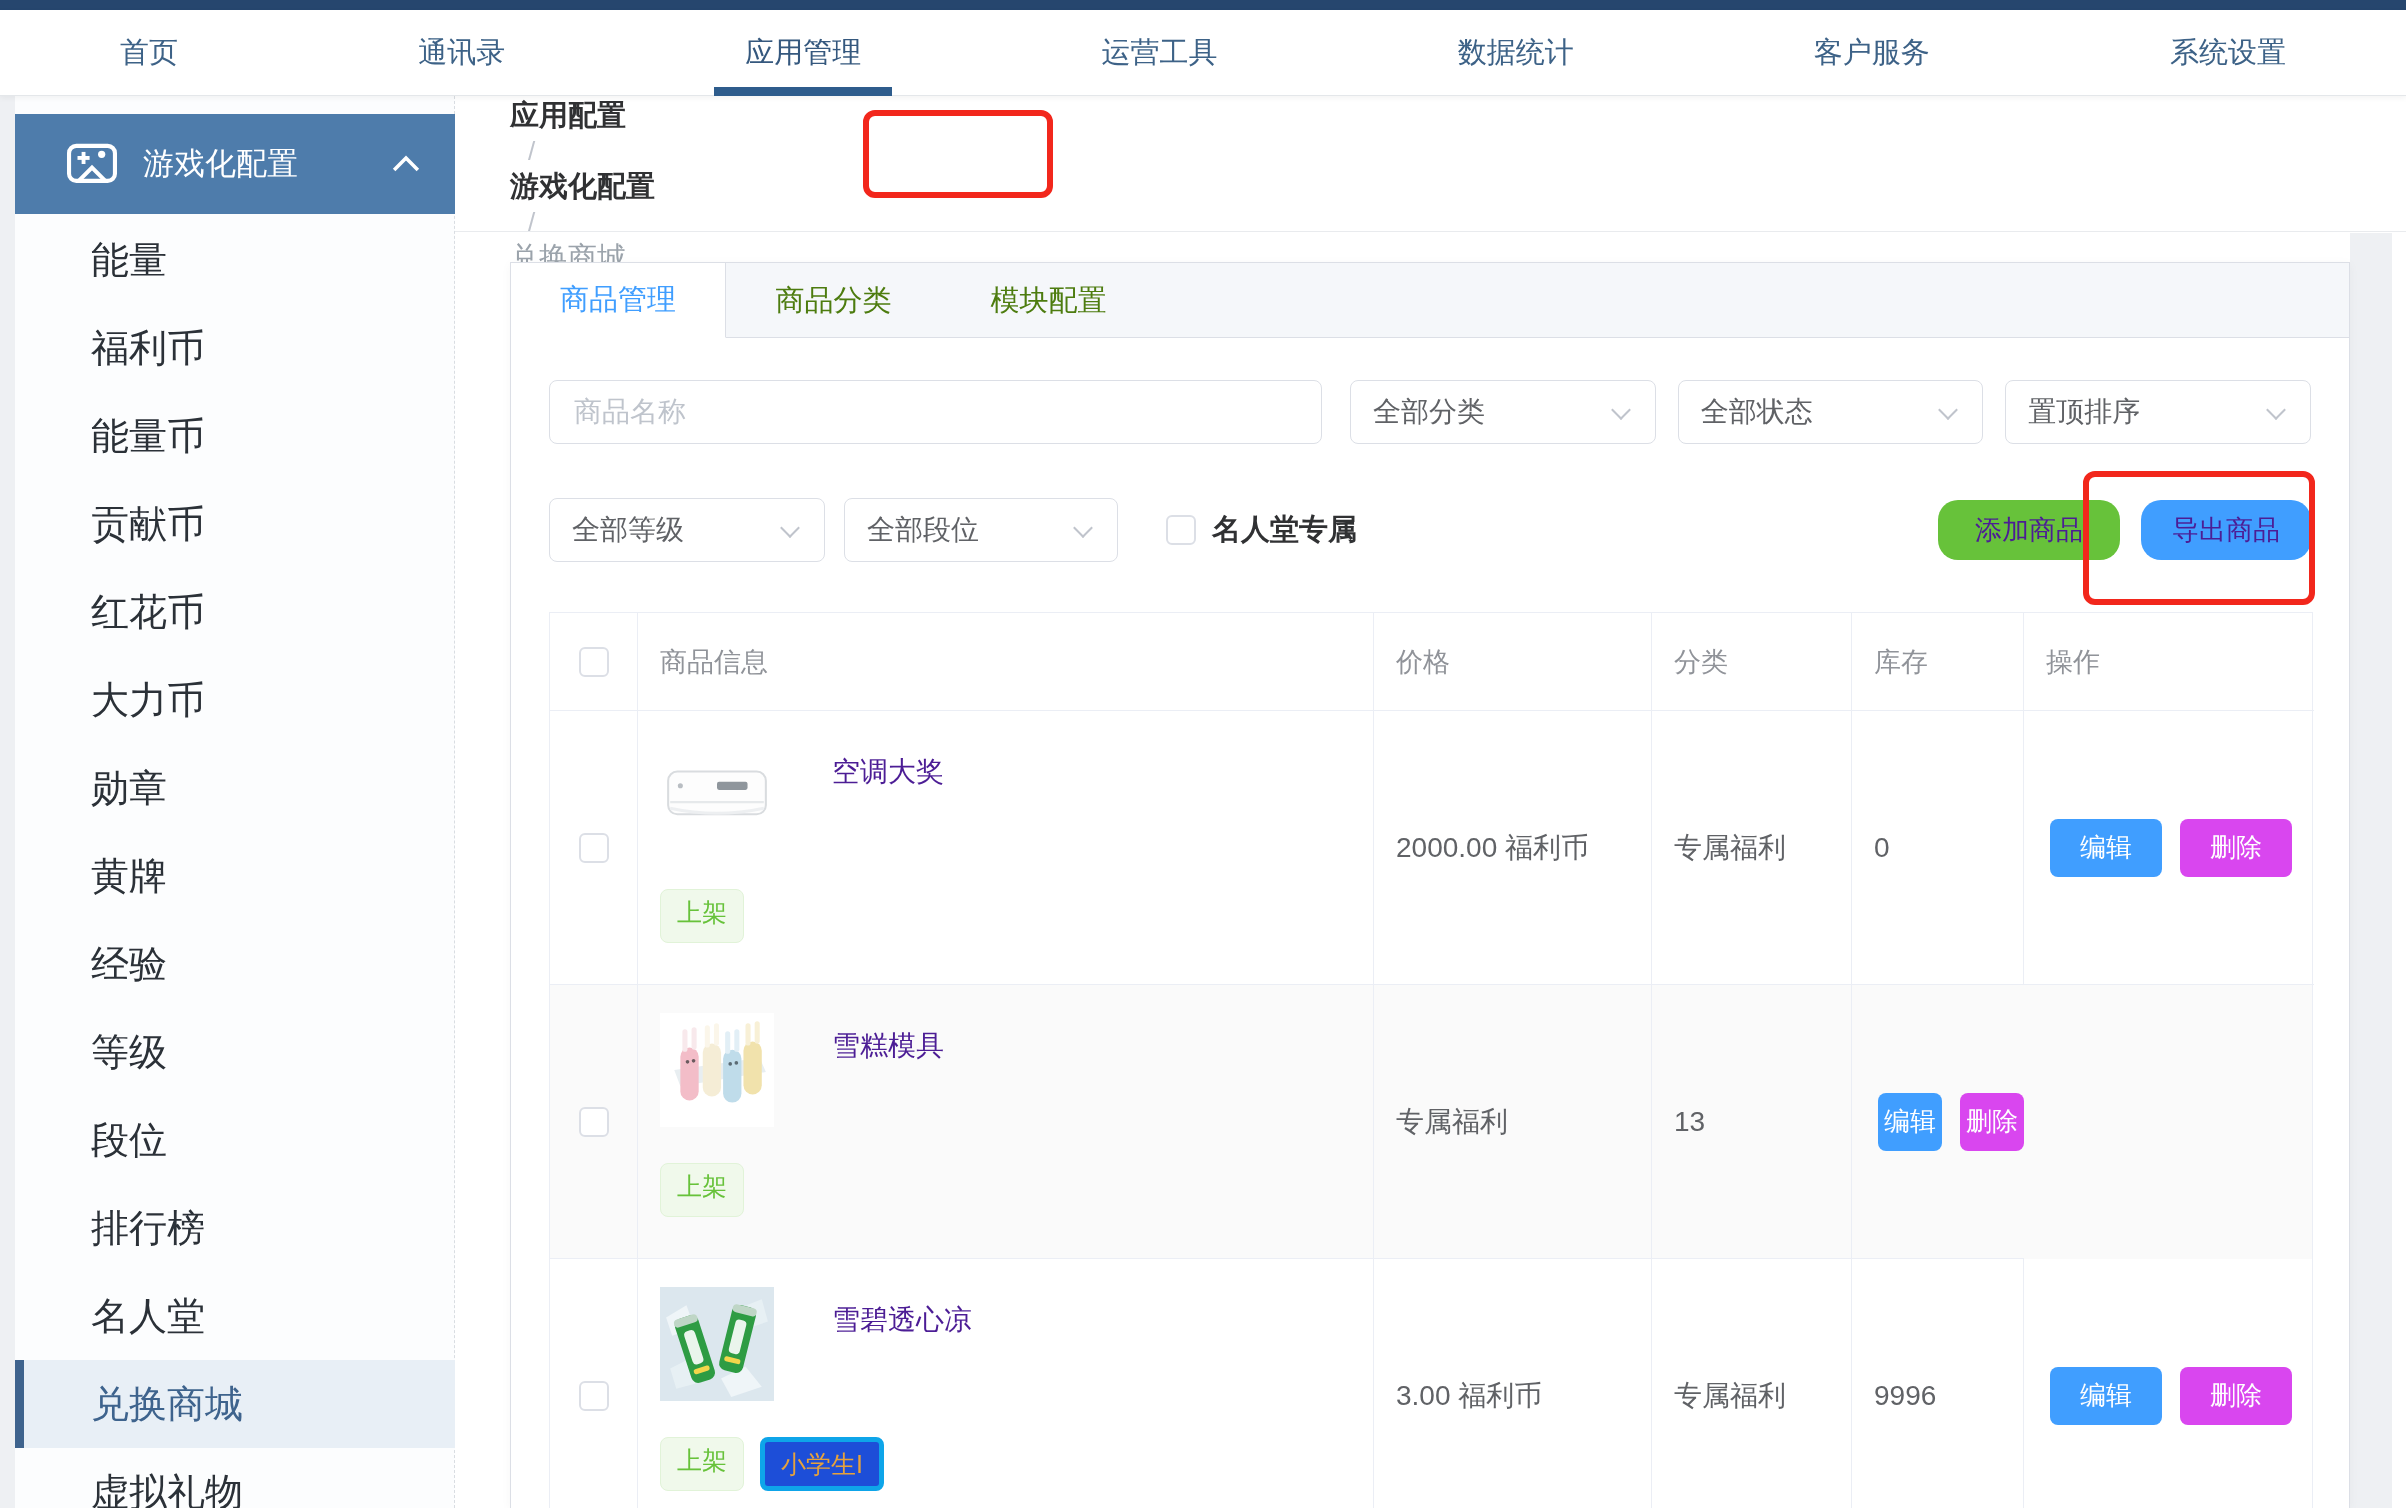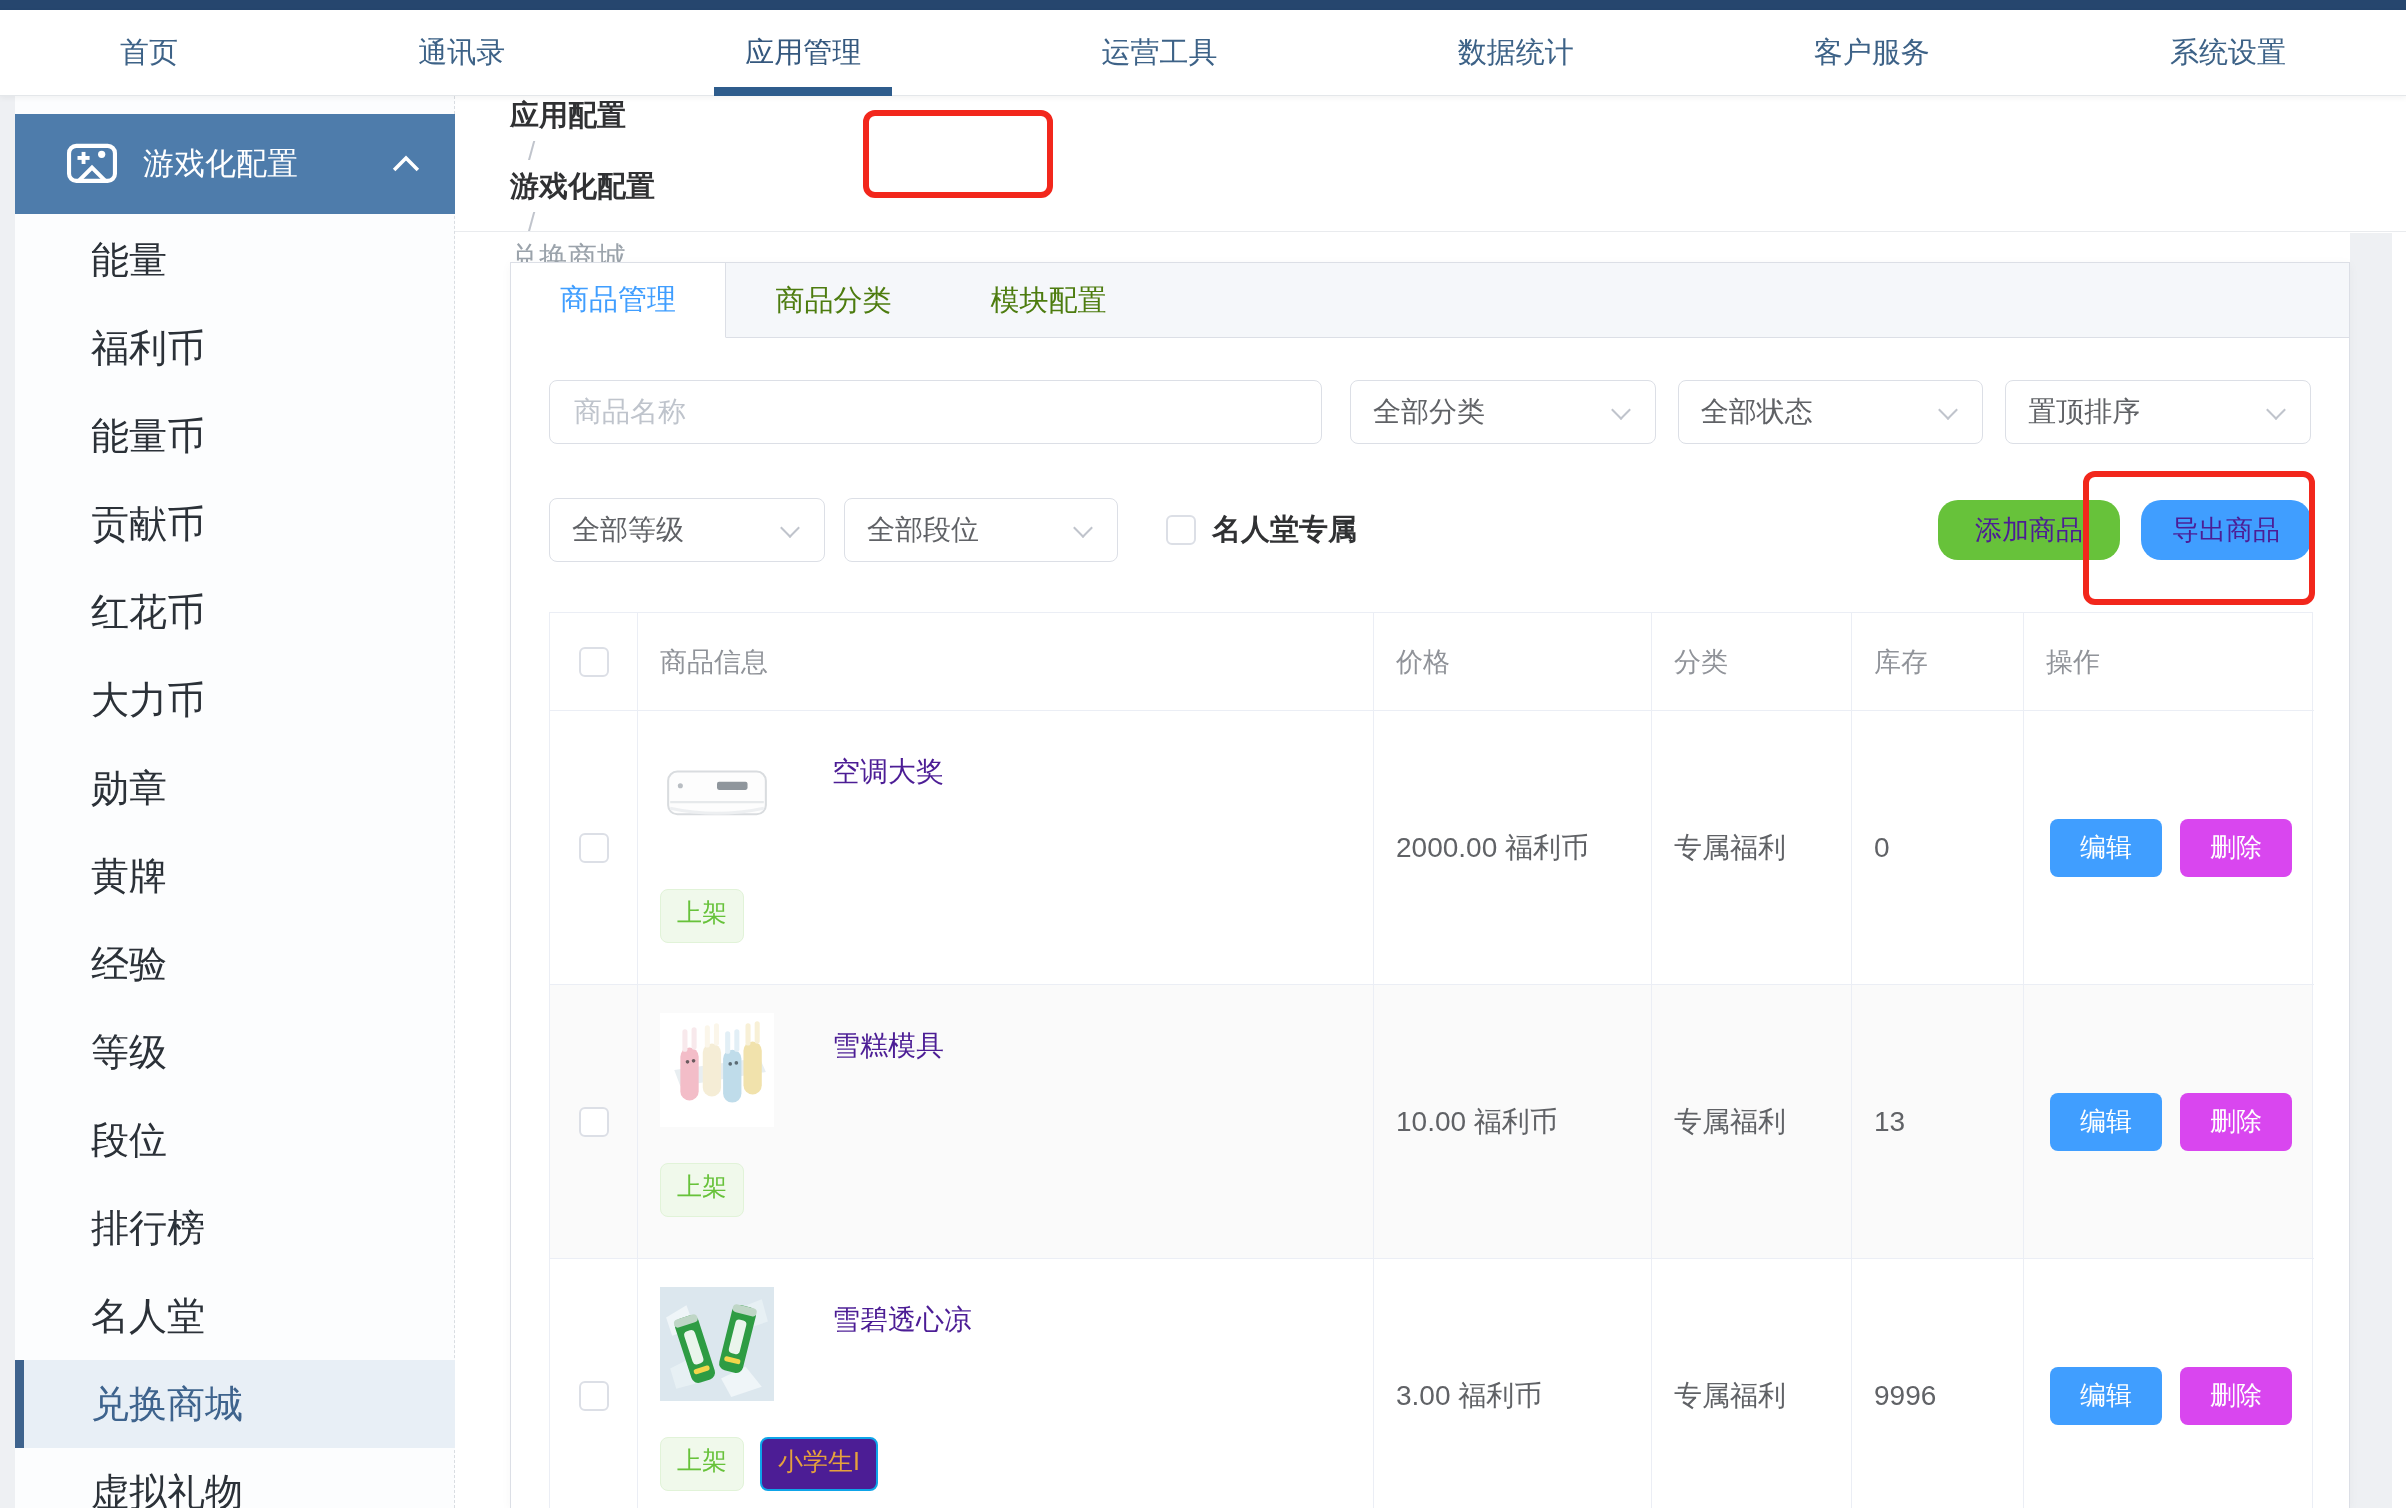--- a/index.html
+++ b/index.html
@@ -93,21 +93,21 @@
   .cell:last-child { border-right:none; }
   .hcell { display:flex; align-items:center; font-size:27px; font-weight:500; color:#909399; padding-left:22px; }
   .hcheck, .c-check { display:flex; align-items:center; justify-content:center; padding-left:0; }
   .c-mid { display:flex; align-items:center; font-size:28px; color:#606266; padding-left:22px; }
   .c-ops { display:flex; align-items:center; padding-left:26px; }
   .pimg { position:absolute; left:22px; top:28px; width:114px; height:114px; overflow:hidden; }
   .pname { position:absolute; left:194px; top:42px; font-size:28px; color:#4c1d95; }
   .ptags { position:absolute; left:22px; top:178px; display:flex; }
   .tag { height:54px; line-height:44px; padding:0 16px; border-radius:8px; font-size:25px; margin-right:16px; }
   .tag-green { color:#67C23A; background:#F0F9EB; border:1px solid #E1F3D8; }
-  .tag-orange { color:#E6A23C; background:#4c1d95; border:2px solid #0ea5e9; }
+  .tag-orange { color:#E6A23C; background:#1d4ed8; border:5px solid #0ea5e9; }
   .btn-row { width:112px; height:58px; border:none; border-radius:8px; color:#FFFFFF; font-size:26px;
     cursor:pointer; font-family:"Liberation Sans","DejaVu Sans",sans-serif; }
   .btn-edit { background:#409EFF; margin-right:18px; }
   .btn-del { background:#d946ef; }
 </style>
 </head>
 <body>
 
 <div class="topbar"></div>
 
@@ -297,21 +297,20 @@
                   <circle cx="33" cy="47" r="1.8" fill="#6B5B5F"></circle>
                 <circle cx="69" cy="50" r="1.8" fill="#5B6B74"></circle>
                   <circle cx="75" cy="49" r="1.8" fill="#5B6B74"></circle>
               </svg>
             </span>
             <span class="pname">雪糕模具</span>
             <span class="ptags">
               <span class="tag tag-green">上架</span>
             </span>
           </div>
-          <div class="cell c-mid">10.00 福利币</div>
           <div class="cell c-mid">专属福利</div>
           <div class="cell c-mid">13</div>
           <div class="cell c-ops">
             <button class="btn-row btn-edit">编辑</button>
             <button class="btn-row btn-del">删除</button>
           </div>
         </div>
 
         <div class="trow">
           <div class="cell c-check">

